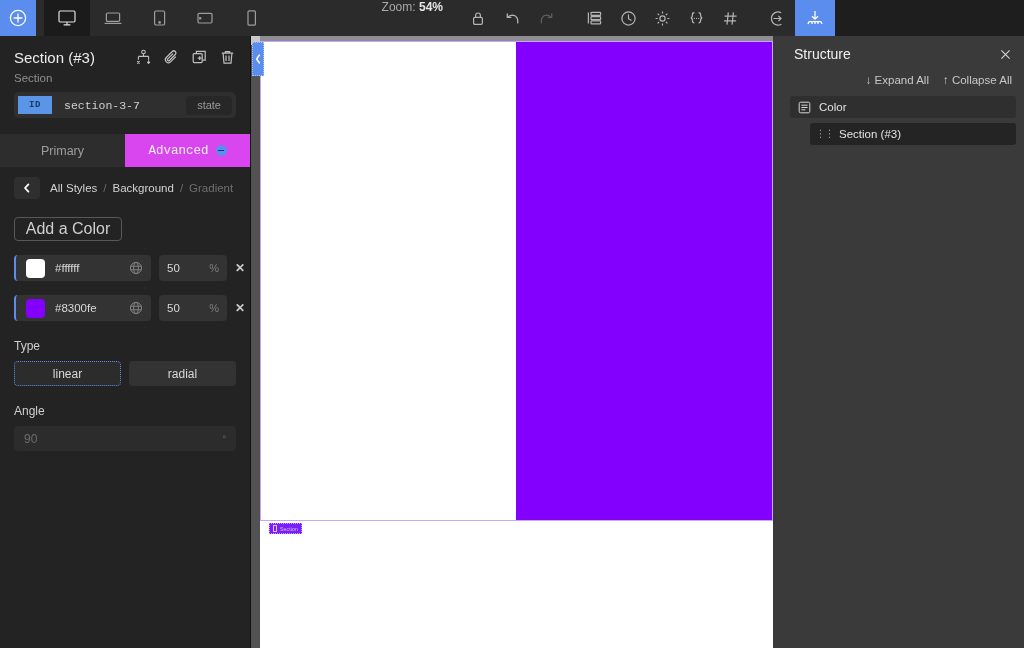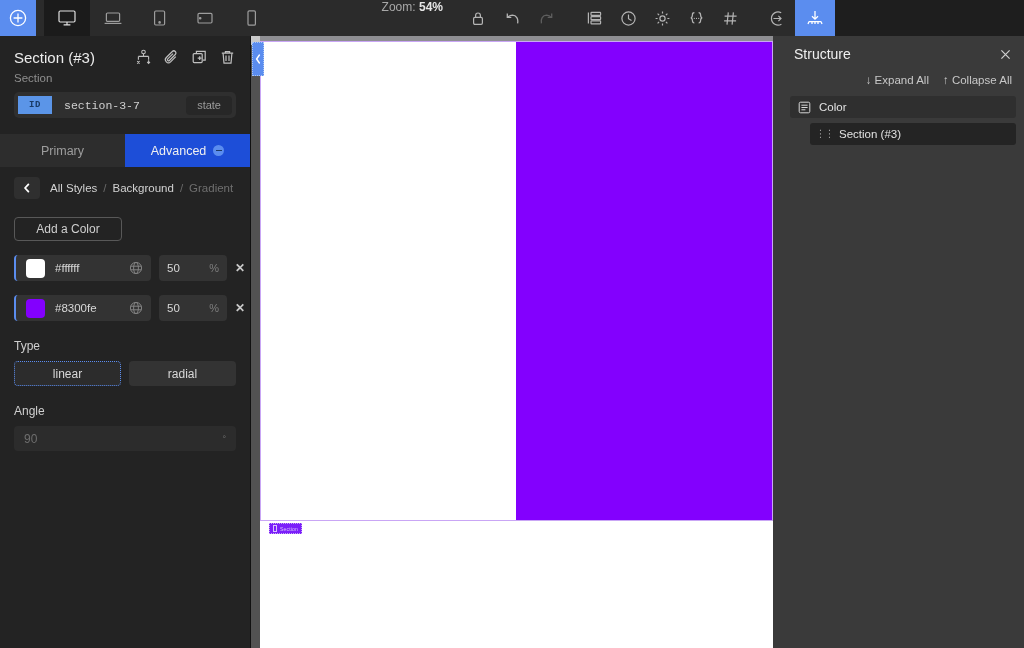--- a/index.html
+++ b/index.html
@@ -70,42 +70,42 @@
   .state-btn {
     height: 19px; background: #272727; border-radius: 4px; color: #9a9a9a;
     font-size: 11px; display: flex; align-items: center; padding: 0 11px;
   }
 
   .tabs { display: flex; margin-top: 16px; height: 33px; }
   .tab {
     flex: 1 1 50%; display: flex; align-items: center; justify-content: center;
     font-size: 12.5px; color: #9d9d9d; background: #2d2d2d; gap: 7px; text-align: right;
   }
-  .tab.active { background: #1d4ed8; color: #f0f0f0; }
+  .tab.active { background: #d946ef; color: #f0f0f0; font-family: Liberation Mono, monospace; }
   .tab-dot {
     width: 11px; height: 11px; border-radius: 50%; background: #5b8def;
     display: flex; align-items: center; justify-content: center;
   }
   .tab-dot i { display:block; width: 6px; height: 1.5px; background: #1d3a66; }
 
   .crumbs {
     display: flex; align-items: center; gap: 6px; padding: 10px 14px 0 14px;
     font-size: 11.5px;
   }
   .back-btn {
     width: 26px; height: 22px; background: #2f2f2f; border-radius: 4px;
     display: flex; align-items: center; justify-content: center; margin-right: 4px;
   }
   .crumb { color: #d2d2d2; }
   .crumb.dim { color: #6f6f6f; }
   .crumb-sep { color: #6a6a6a; }
 
   .add-color {
     margin: 18px 14px 0 14px; height: 24px; border: 1px solid #585858;
-    border-radius: 4px; background: transparent; color: #cfcfcf; font-size: 12px;
+    border-radius: 4px; background: transparent; color: #cfcfcf; font-size: 16px;
     display: flex; align-items: center; justify-content: center; width: 108px;
   }
 
   .color-row {
     display: flex; align-items: center; margin: 0 14px; padding-top: 14px; gap: 8px;
   }
   .color-field {
     flex: 0 0 137px; height: 26px; background: #333; border-radius: 4px;
     display: flex; align-items: center; position: relative; padding-left: 10px;
     border-left: 2px solid #5b8def;

